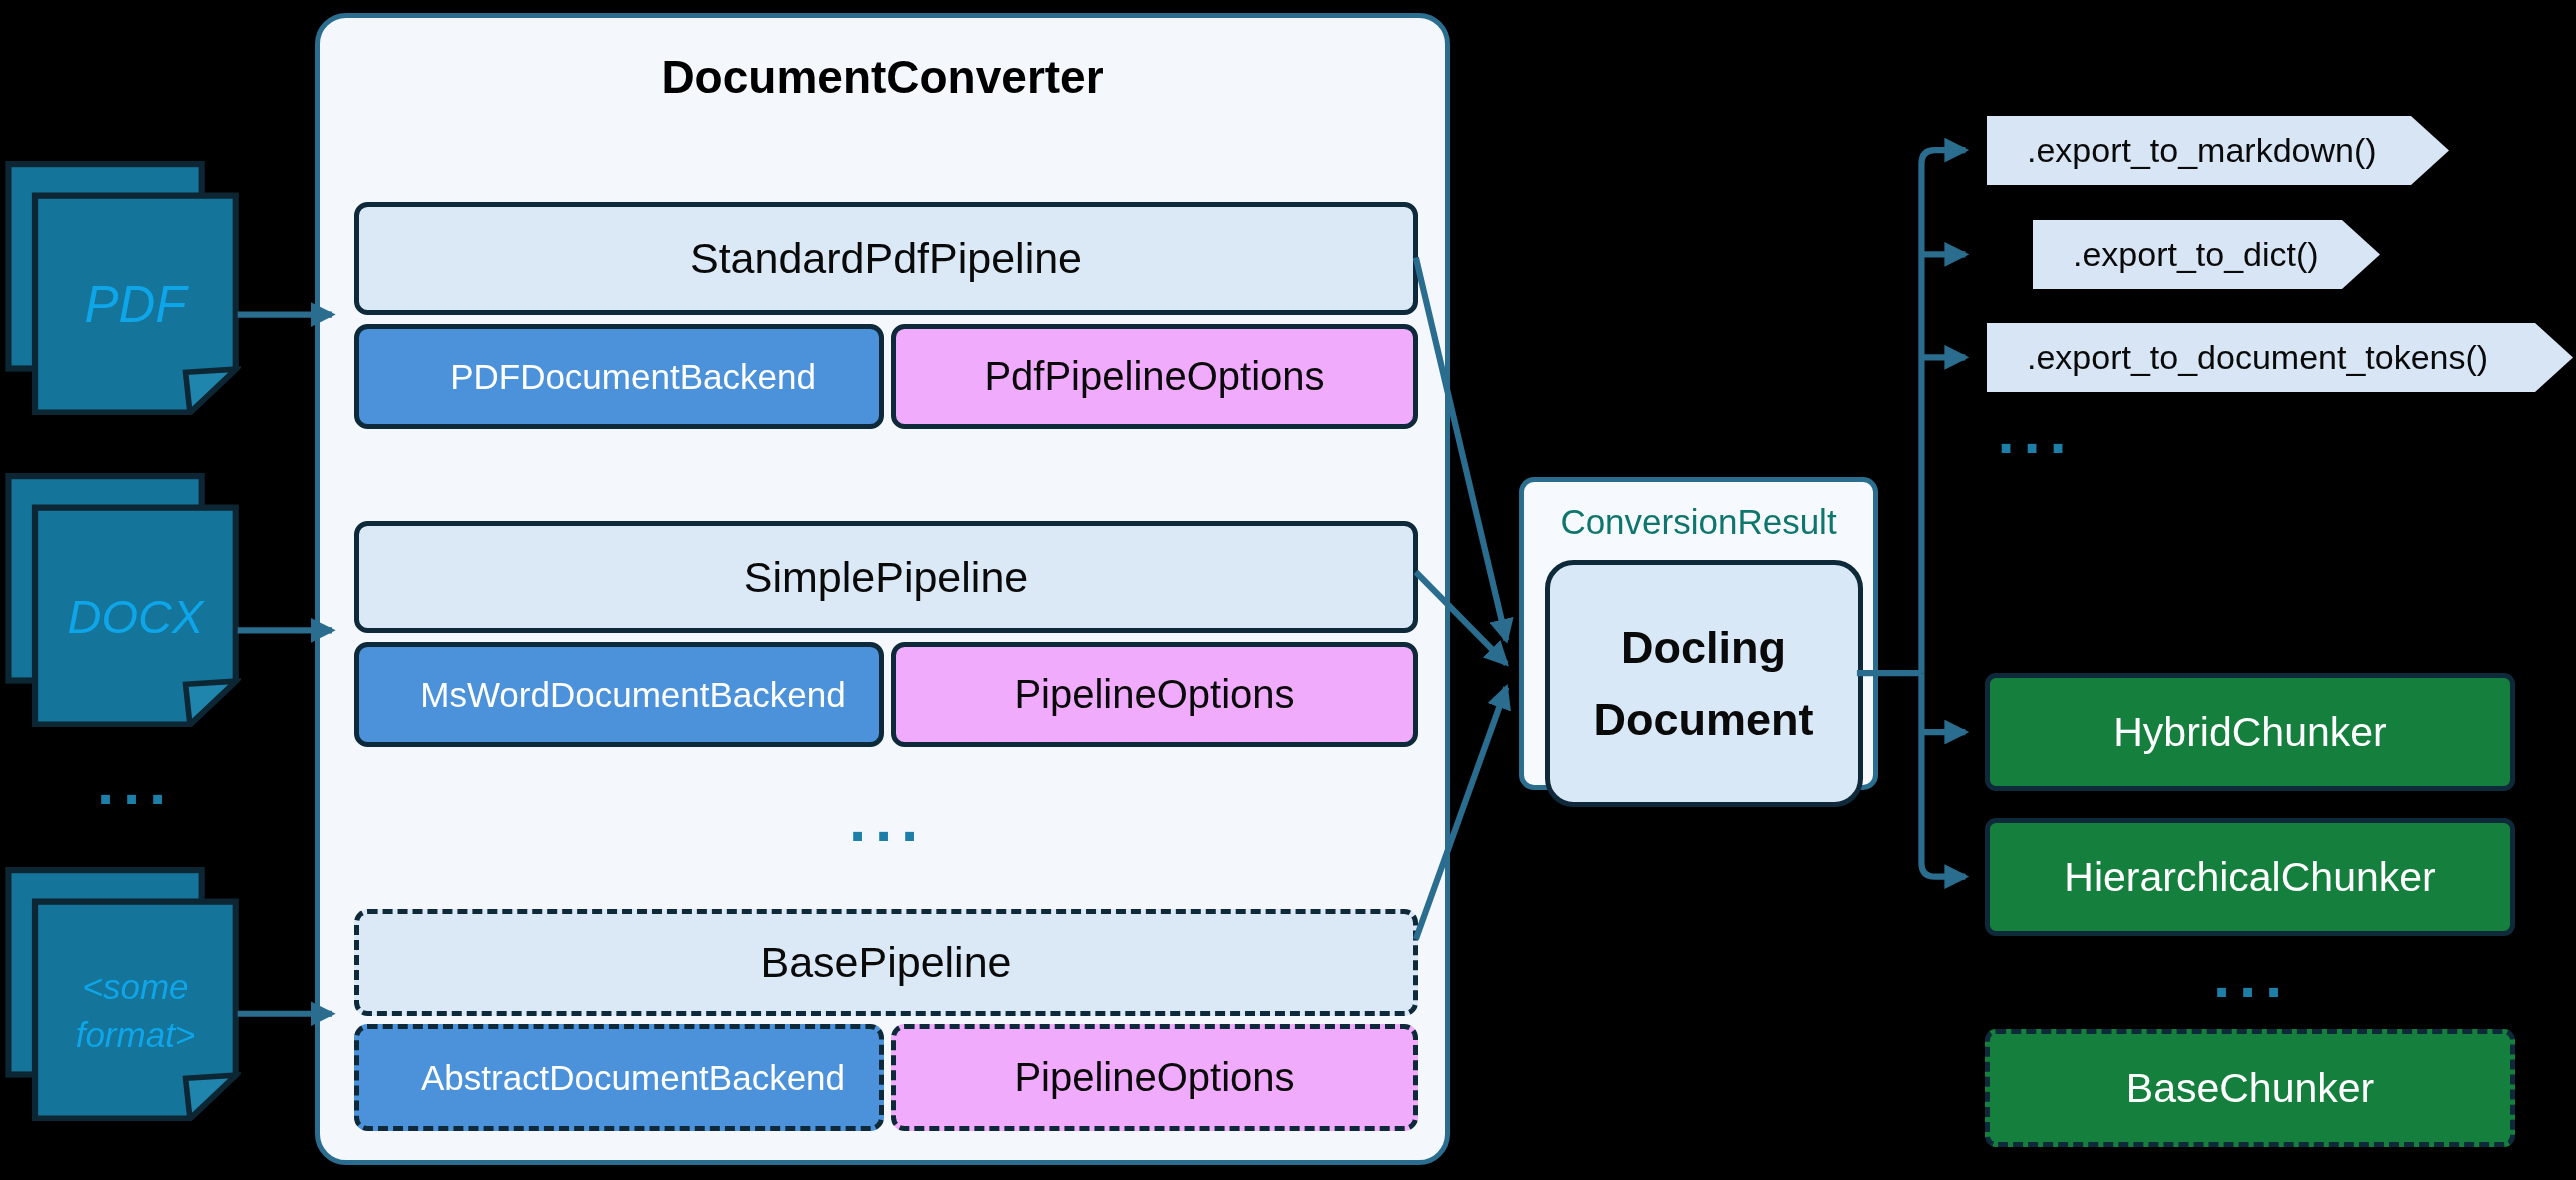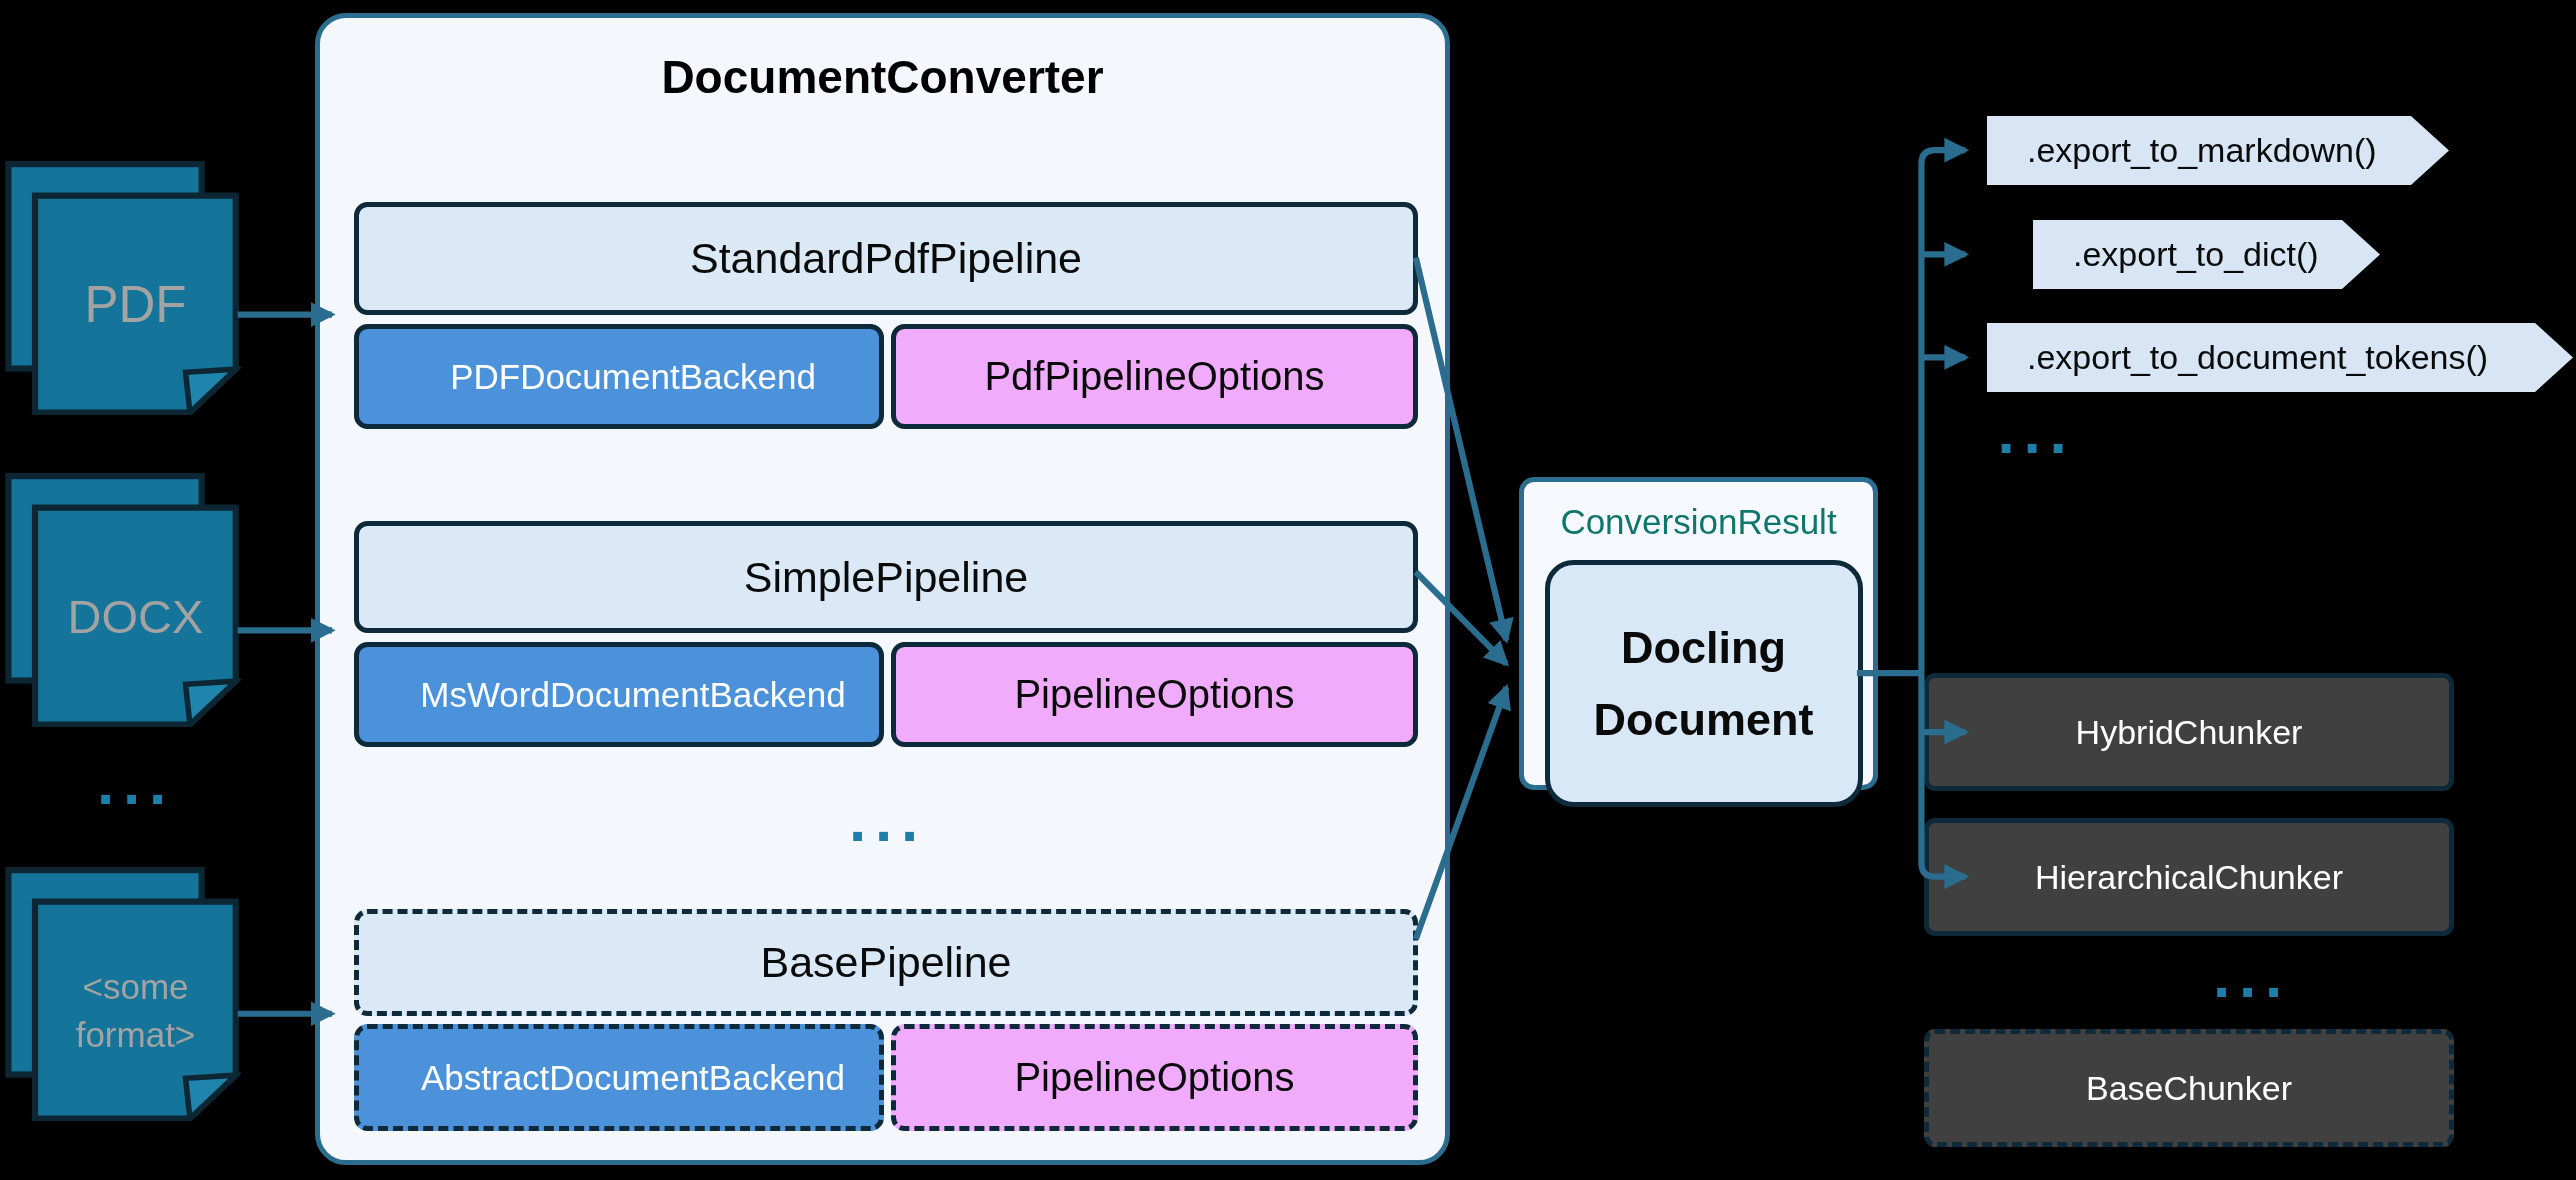--- a/index.html
+++ b/index.html
@@ -23,39 +23,39 @@
   .r2p{left:34px;top:503px;width:1064px;height:112px;}
   .r2b{left:34px;top:624px;width:530px;height:105px;}
   .r2o{left:571px;top:624px;width:527px;height:105px;}
   .r3p{left:34px;top:891px;width:1064px;height:107px;}
   .r3b{left:34px;top:1006px;width:530px;height:107px;}
   .r3o{left:571px;top:1006px;width:527px;height:107px;}
   
   .dots{color:#1d7fa8;font-weight:700;font-size:62px;letter-spacing:8.7px;line-height:37px;text-align:center;}
   
   .stack{width:236px;height:254px;}
-  .stack-label{display:flex;align-items:center;justify-content:center;color:#a3a3a3;text-align:center;}
+  .stack-label{display:flex;align-items:center;justify-content:center;color:#0ea5e9;text-align:center;font-style:italic;}
   
   #cr{left:1519px;top:477px;width:359px;height:313px;background:#f6f9fe;border:5px solid #2a6d8e;
       border-radius:15px;box-sizing:border-box;}
   #cr-label{left:0;top:20px;width:100%;text-align:center;font-size:35px;color:#0f766e;}
   #docling{left:20.5px;top:78px;width:318px;height:247px;background:#d9e8f6;border:5px solid #0e2a3a;
            border-radius:28.5px;box-sizing:border-box;display:flex;align-items:center;justify-content:center;
            text-align:center;font-size:45px;font-weight:800;color:#0a0a0a;line-height:72px;}
   #docling > span{display:block;width:261px;}
   
   .chev{background:#d7e5f4;color:#0a0a0a;font-size:34px;display:flex;align-items:center;
         padding-left:40px;box-sizing:border-box;
         clip-path:polygon(0 0, calc(100% - 38px) 0, 100% 50%, calc(100% - 38px) 100%, 0 100%);}
   .chev1{left:1987px;top:116px;width:462px;height:69px;}
   .chev2{left:1987px;top:220px;width:347px;height:69px;margin-left:46px;}
   .chev3{left:1987px;top:323px;width:586px;height:69px;}
   
-  .chunker{left:1924px;width:530px;height:118px;background:#404040;border:5px solid #0e2a3a;border-radius:11.2px;
-           box-sizing:border-box;display:flex;align-items:center;justify-content:center;color:#fff;font-size:34px;}
+  .chunker{left:1985px;width:530px;height:118px;background:#15803d;border:5px solid #0e2a3a;border-radius:11.2px;
+           box-sizing:border-box;display:flex;align-items:center;justify-content:center;color:#fff;font-size:41px;}
   #chunk1{top:673px;}
   #chunk2{top:818px;}
   #chunk3{top:1029px;}
   svg.overlay{left:0;top:0;width:2576px;height:1180px;pointer-events:none;}
 </style>
 </head>
 <body>
 
 <div id="canvas">
 

